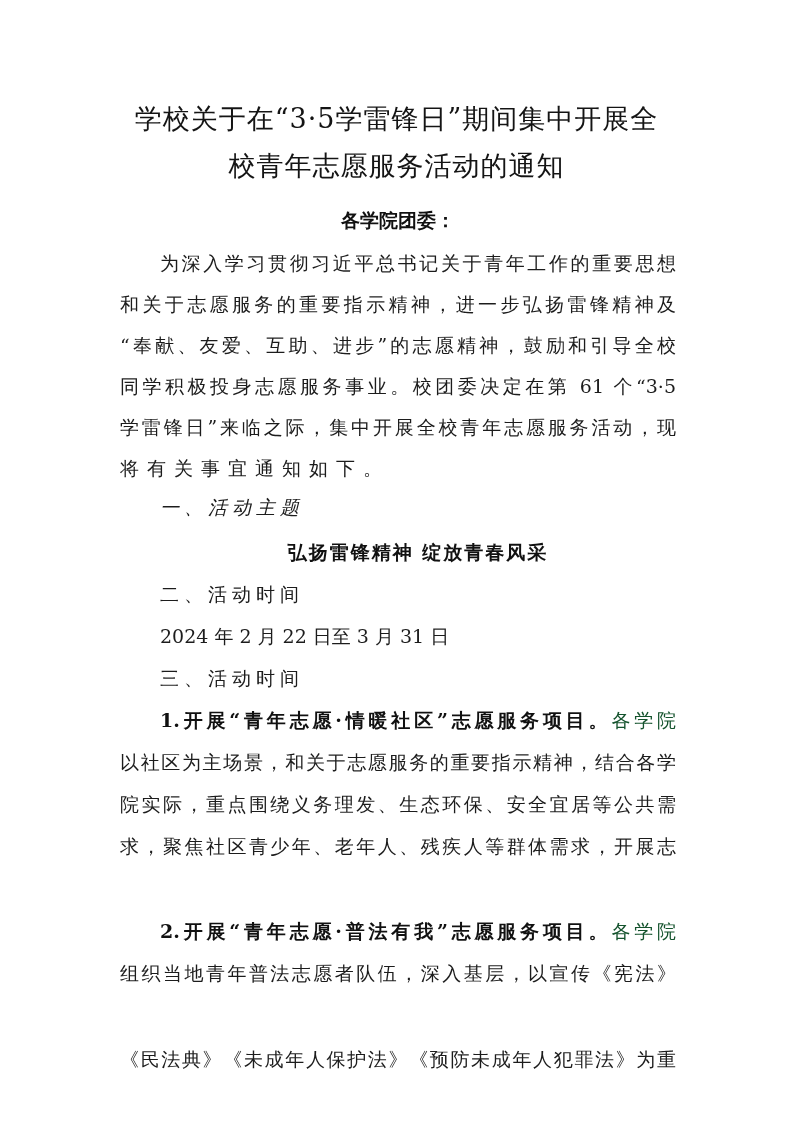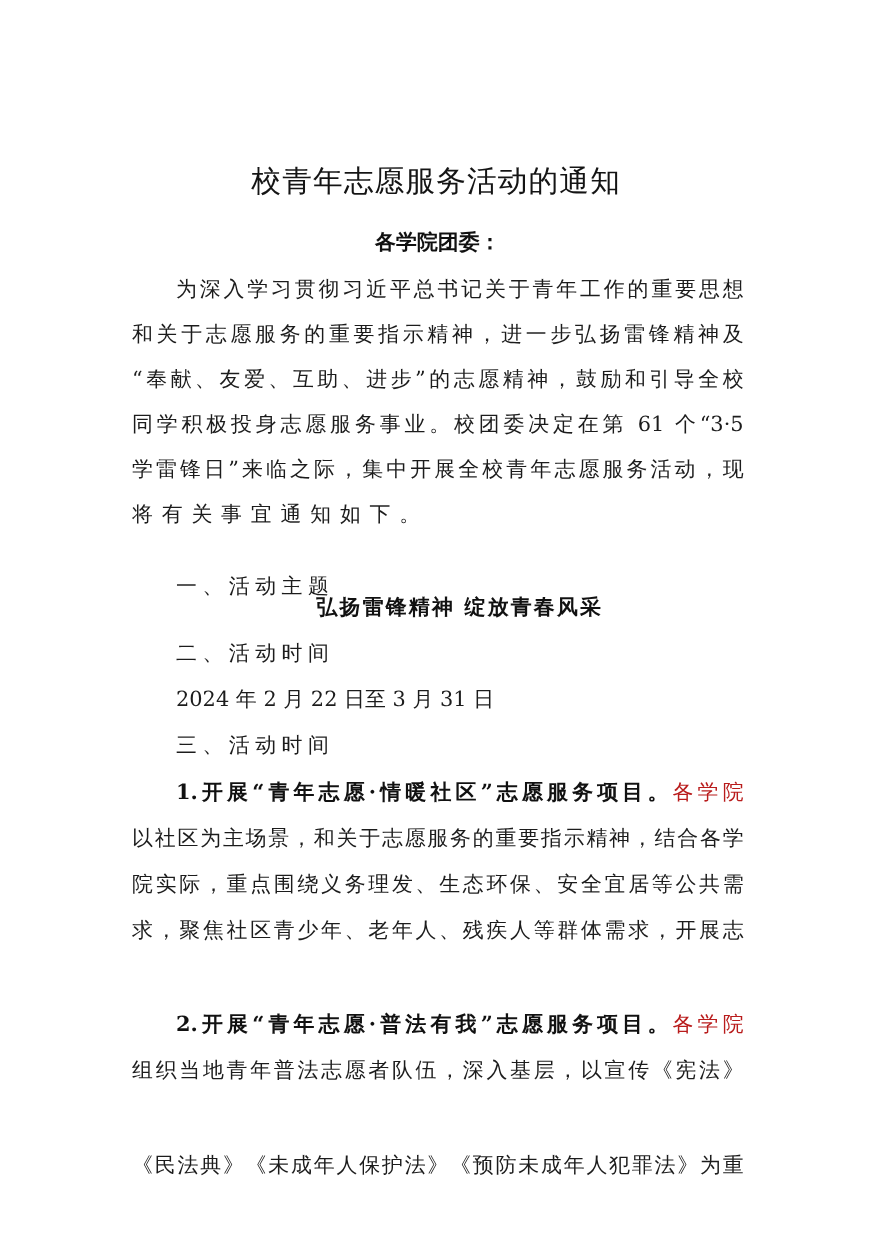--- a/index.html
+++ b/index.html
@@ -42,39 +42,40 @@
     line-height: 28px;
     white-space: nowrap;
     color: #1c1c1c;
   }
   .justify {
     text-align: justify;
     text-align-last: justify;
   }
   .indent { left: 160px; width: 516px; }
   .bold { font-weight: bold; color: #111; text-align: center; }
-  .plain { font-weight: normal; color: #b91c1c; }
+  .plain { font-weight: normal; color: #14532d; }
 </style>
 </head>
 <body>
 
 <div class="page">
 
+  <div class="title title-l1">学校关于在“3·5学雷锋日”期间集中开展全</div>
   <div class="title title-l2">校青年志愿服务活动的通知</div>
 
   <div class="line bold" style="top:206px;">各学院团委：</div>
 
   <div class="line indent justify" style="top:249px;">为深入学习贯彻习近平总书记关于青年工作的重要思想</div>
   <div class="line justify" style="top:290px;">和关于志愿服务的重要指示精神，进一步弘扬雷锋精神及</div>
   <div class="line justify" style="top:331px;">“奉献、友爱、互助、进步”的志愿精神，鼓励和引导全校</div>
   <div class="line justify" style="top:372px;">同学积极投身志愿服务事业。校团委决定在第 61 个“3·5</div>
   <div class="line justify" style="top:413px;">学雷锋日”来临之际，集中开展全校青年志愿服务活动，现</div>
   <div class="line" style="top:454px; letter-spacing:8px;">将有关事宜通知如下。</div>
 
-  <div class="line indent" style="top:519px; letter-spacing:5px;">一、活动主题</div>
+  <div class="line indent" style="top:493px; letter-spacing:5px;font-style:italic;">一、活动主题</div>
   <div class="line indent bold" style="top:538px; letter-spacing:2px;">弘扬雷锋精神 绽放青春风采</div>
 
   <div class="line indent" style="top:580px; letter-spacing:5px;">二、活动时间</div>
   <div class="line indent" style="top:622px;">2024 年 2 月 22 日至 3 月 31 日</div>
 
   <div class="line indent" style="top:664px; letter-spacing:5px;">三、活动时间</div>
 
   <div class="line indent justify" style="top:706px;">
     <span class="bold">1.开展“青年志愿·情暖社区”志愿服务项目。</span><span class="plain">各学院</span>
   </div>

